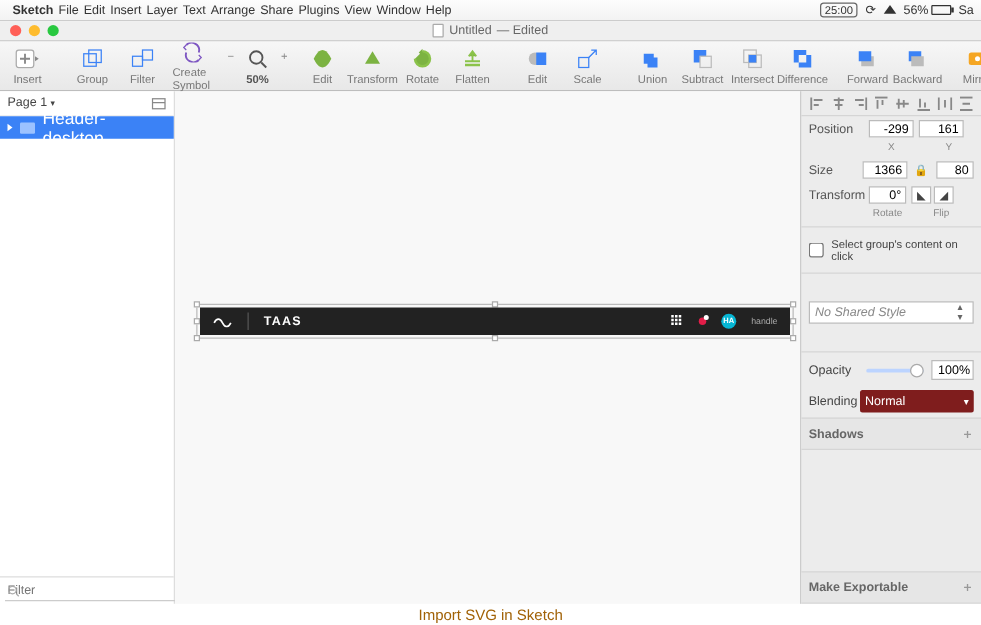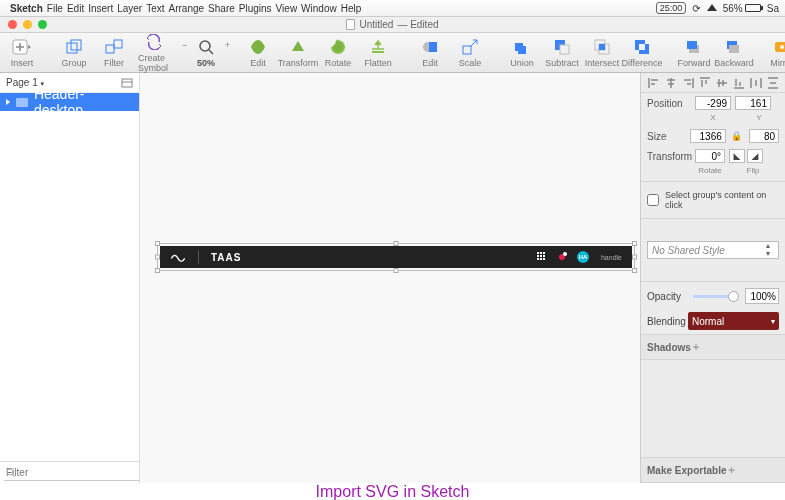--- a/index.html
+++ b/index.html
@@ -69,27 +69,27 @@
   .insp-chk input{width:12px;height:12px;}
   .insp-sel{margin:20px 6px;height:18px;border:1px solid #bbb;background:#fff;display:flex;align-items:center;justify-content:space-between;padding:0 4px;font-style:italic;color:#888;}
   .insp-sel .arr{width:8px;font-style:normal;color:#666;font-size:8px;line-height:8px;}
   .insp-op{display:flex;align-items:center;padding:4px 6px;gap:6px;}
   .insp-op .track{flex:1;height:3px;background:#bcd4ff;border-radius:2px;position:relative;}
   .insp-op .thumb{position:absolute;right:0;top:-4px;width:11px;height:11px;border-radius:50%;background:#fff;border:1px solid #aaa;}
   .insp-op input{width:34px;height:16px;border:1px solid #bbb;font-size:10px;text-align:right;padding:0 2px;}
   .insp-bl{display:flex;align-items:center;padding:4px 6px;gap:1px;}
   .insp-bl .selwrap{flex:1;height:18px;background:#7f1d1d;color:#fff;display:flex;align-items:center;justify-content:space-between;padding:0 4px;border-radius:2px;}
   .insp-bl .selwrap .car{font-size:8px;}
-  .insp-section{display:flex;align-items:center;justify-content:flex-start;padding:5px 6px;font-weight:600;color:#666;border-top:1px solid #d5d5d5;border-bottom:1px solid #d5d5d5;background:#e6e6e6;}
+  .insp-section{display:flex;align-items:center;justify-content:space-between;padding:5px 6px;font-weight:600;color:#666;border-top:1px solid #d5d5d5;border-bottom:1px solid #d5d5d5;background:#e6e6e6;}
   .insp-section .plus{color:#999;}
   .insp-spacer{flex:1;}
   .lock{font-size:9px;color:#999;margin:0 2px;}
   .flip{display:flex;gap:2px;}
   .flip span{width:16px;height:14px;border:1px solid #bbb;background:#fff;display:flex;align-items:center;justify-content:center;font-size:9px;}
-  .caption{text-align:center;font-size:16px;color:#a21caf;padding-top:0;height:17px;display:flex;align-items:center;justify-content:center;}
+  .caption{text-align:center;font-size:12px;color:#a16207;padding-top:0;height:17px;display:flex;align-items:center;justify-content:center;}
   svg{display:block;}
 </style>
 </head>
 <body>
 
 <div class="menubar">
   <span class="apple"></span>
   <span class="app">Sketch</span>
   <span>File</span>
   <span>Edit</span>

